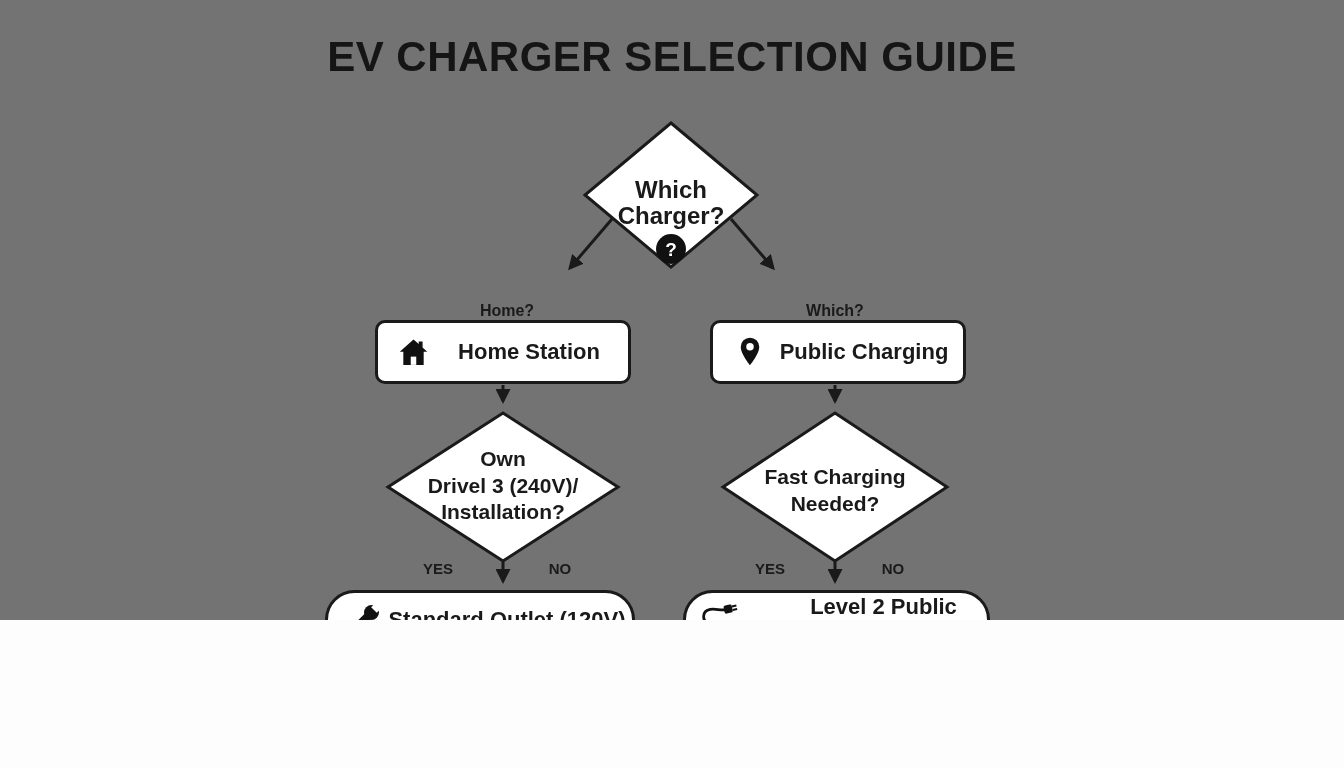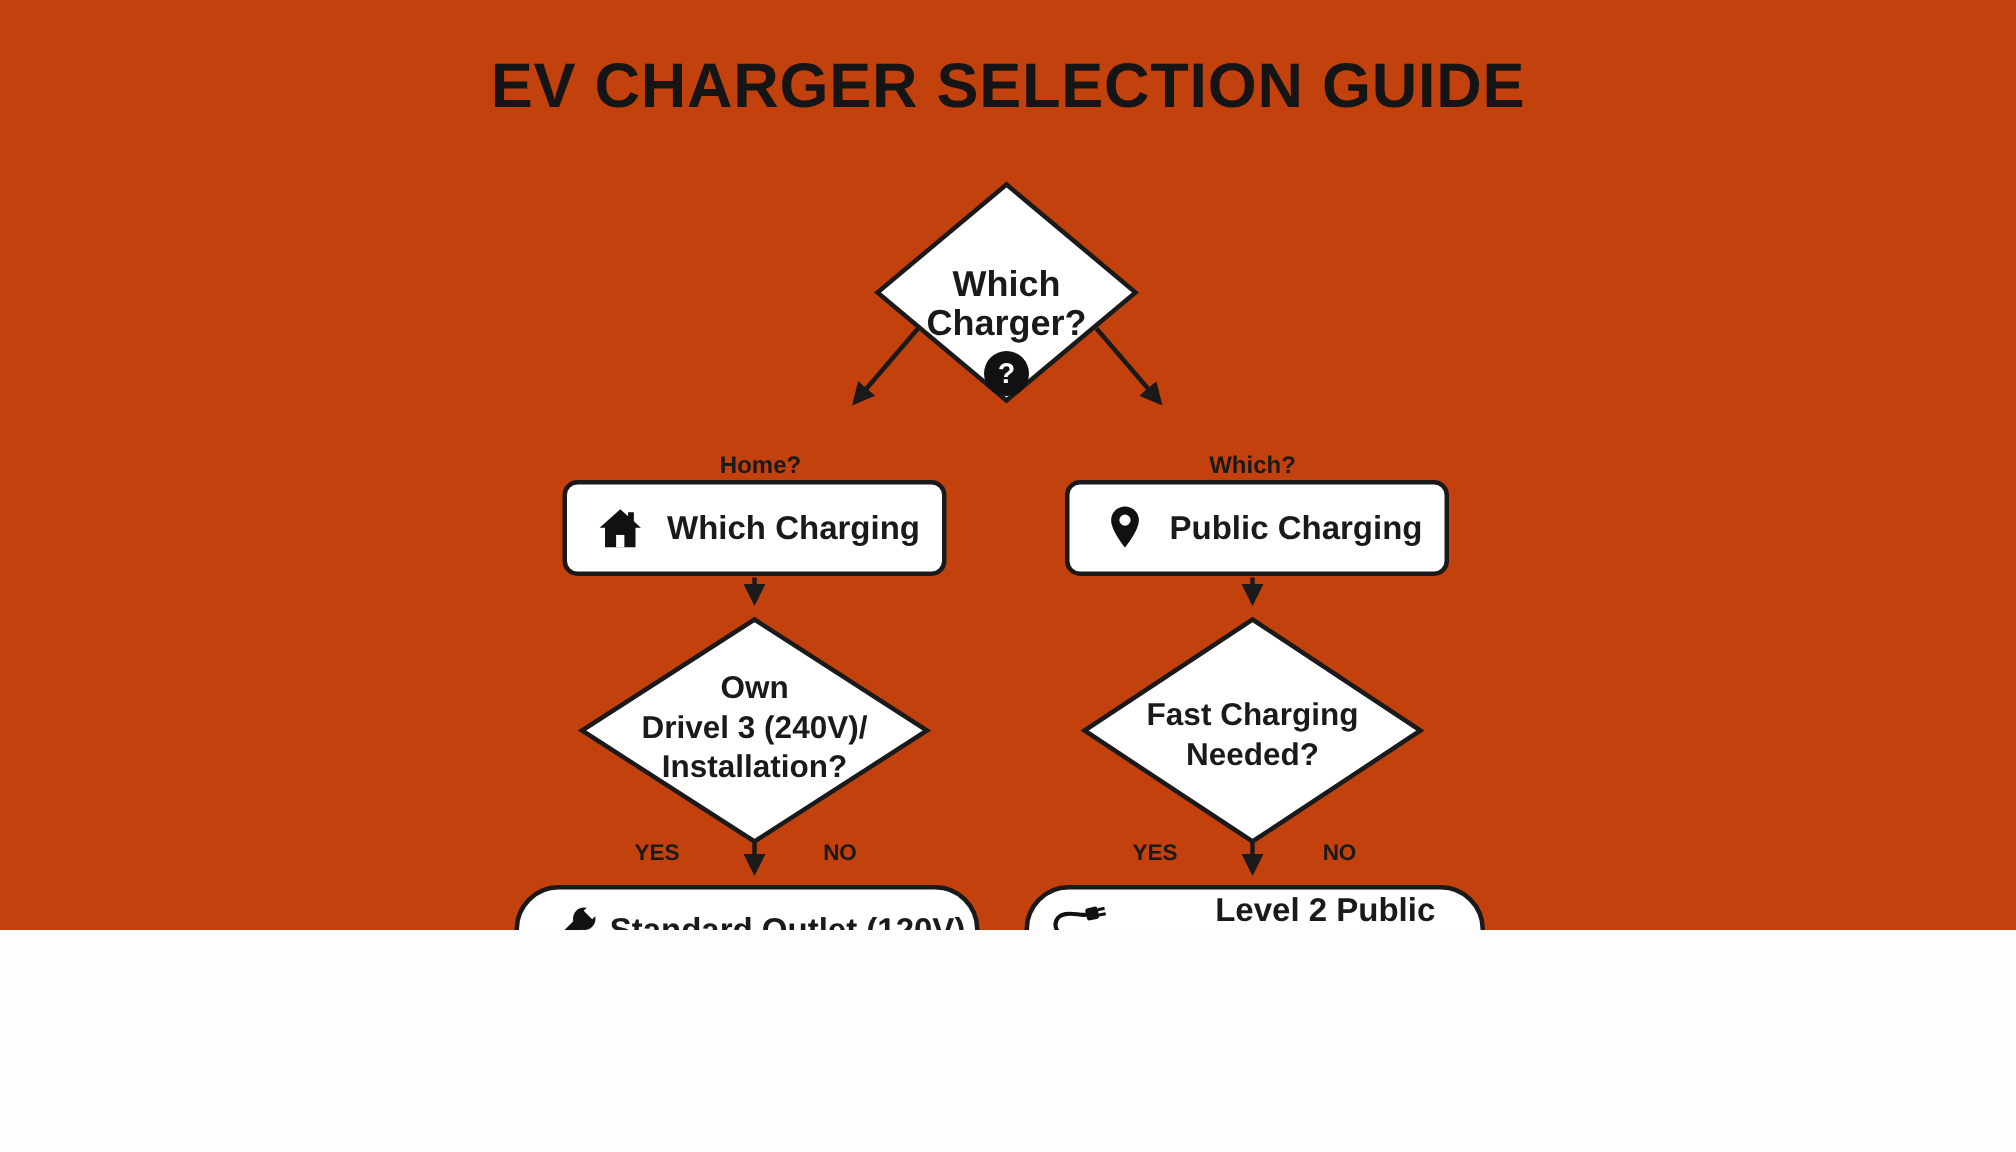--- a/index.html
+++ b/index.html
@@ -1,18 +1,18 @@
 <!DOCTYPE html>
 <html><head>
 <meta charset="utf-8">
 <style>
   html,body{margin:0;padding:0;background:#fdfdfd;}
   .page{
     position:relative;width:1344px;height:620px;overflow:hidden;
-    background:#c2410c;color:#1a1a1a;
+    background:#737373;color:#1a1a1a;
     font-family:"Liberation Sans","DejaVu Sans",sans-serif;
     text-decoration:underline;
   }
   .title{
     position:absolute;left:0;right:0;top:33px;margin:0;
     text-align:center;font-size:42px;font-weight:700;letter-spacing:.5px;color:#151515;
   }
   .wires{position:absolute;left:0;top:0;width:1344px;height:768px;}
   .lbl{position:absolute;font-weight:700;color:#1a1a1a;text-align:center;line-height:1.15;}
   .dtext{position:absolute;text-align:center;font-weight:700;color:#1a1a1a;}
@@ -71,21 +71,21 @@
   <div class="lbl branch-label" style="left:437px;top:286px;width:140px;">Home?</div>
   <div class="lbl branch-label" style="left:765px;top:286px;width:140px;">Which?</div>
 
   <div class="node box" style="left:375px;">
     <span class="nicon" style="margin-left:19px;">
       <svg width="33" height="33" viewBox="0 0 24 24">
         <path d="M12 2.5 2 11.5h2.6V21h14.8v-9.5H22L18.6 8.4V4h-2.8v1.9L12 2.5z" fill="#111"></path>
         <rect x="10" y="15" width="4" height="6" fill="#fff"></rect>
       </svg>
     </span>
-    <span class="ntext">Which Charging</span>
+    <span class="ntext">Home Station</span>
   </div>
 
   <div class="node box" style="left:710px;">
     <span class="nicon" style="margin-left:22px;">
       <svg width="30" height="34" viewBox="0 0 24 26">
         <path fill-rule="evenodd" fill="#111" d="M12 1.5a7.4 7.4 0 0 0-7.4 7.4c0 5.5 7.4 14.6 7.4 14.6s7.4-9.1 7.4-14.6A7.4 7.4 0 0 0 12 1.5zm0 10.3a3 3 0 1 1 0-6 3 3 0 0 1 0 6z"></path>
       </svg>
     </span>
     <span class="ntext">Public Charging</span>
   </div>
@@ -98,21 +98,21 @@
   <div class="dtext dec-text" style="left:725px;top:464px;width:220px;">
     <div>Fast Charging</div>
     <div>Needed?</div>
   </div>
 
   <div class="lbl yesno" style="left:398px;top:560px;">YES</div>
   <div class="lbl yesno" style="left:520px;top:560px;">NO</div>
   <div class="lbl yesno" style="left:730px;top:560px;">YES</div>
   <div class="lbl yesno" style="left:853px;top:560px;">NO</div>
 
-  <div class="node pill" style="left:343px;width:310px;">
+  <div class="node pill" style="left:325px;width:310px;">
     <span class="nicon" style="margin-left:18px;">
       <svg width="36" height="36" viewBox="0 0 36 36">
         <line x1="9" y1="27" x2="25" y2="11" stroke="#111" stroke-width="8" stroke-linecap="round"></line>
         <circle cx="25.5" cy="10.5" r="7.5" fill="#111"></circle>
         <circle cx="8.5" cy="27.5" r="6.5" fill="#111"></circle>
         <rect x="26.8" y="1.2" width="8" height="8" fill="#fff" transform="rotate(45 30.8 5.2)"></rect>
         <rect x="0.4" y="28.6" width="7" height="7" fill="#fff" transform="rotate(45 3.9 32.1)"></rect>
       </svg>
     </span>
     <span class="ntext">Standard Outlet (120V)</span>

